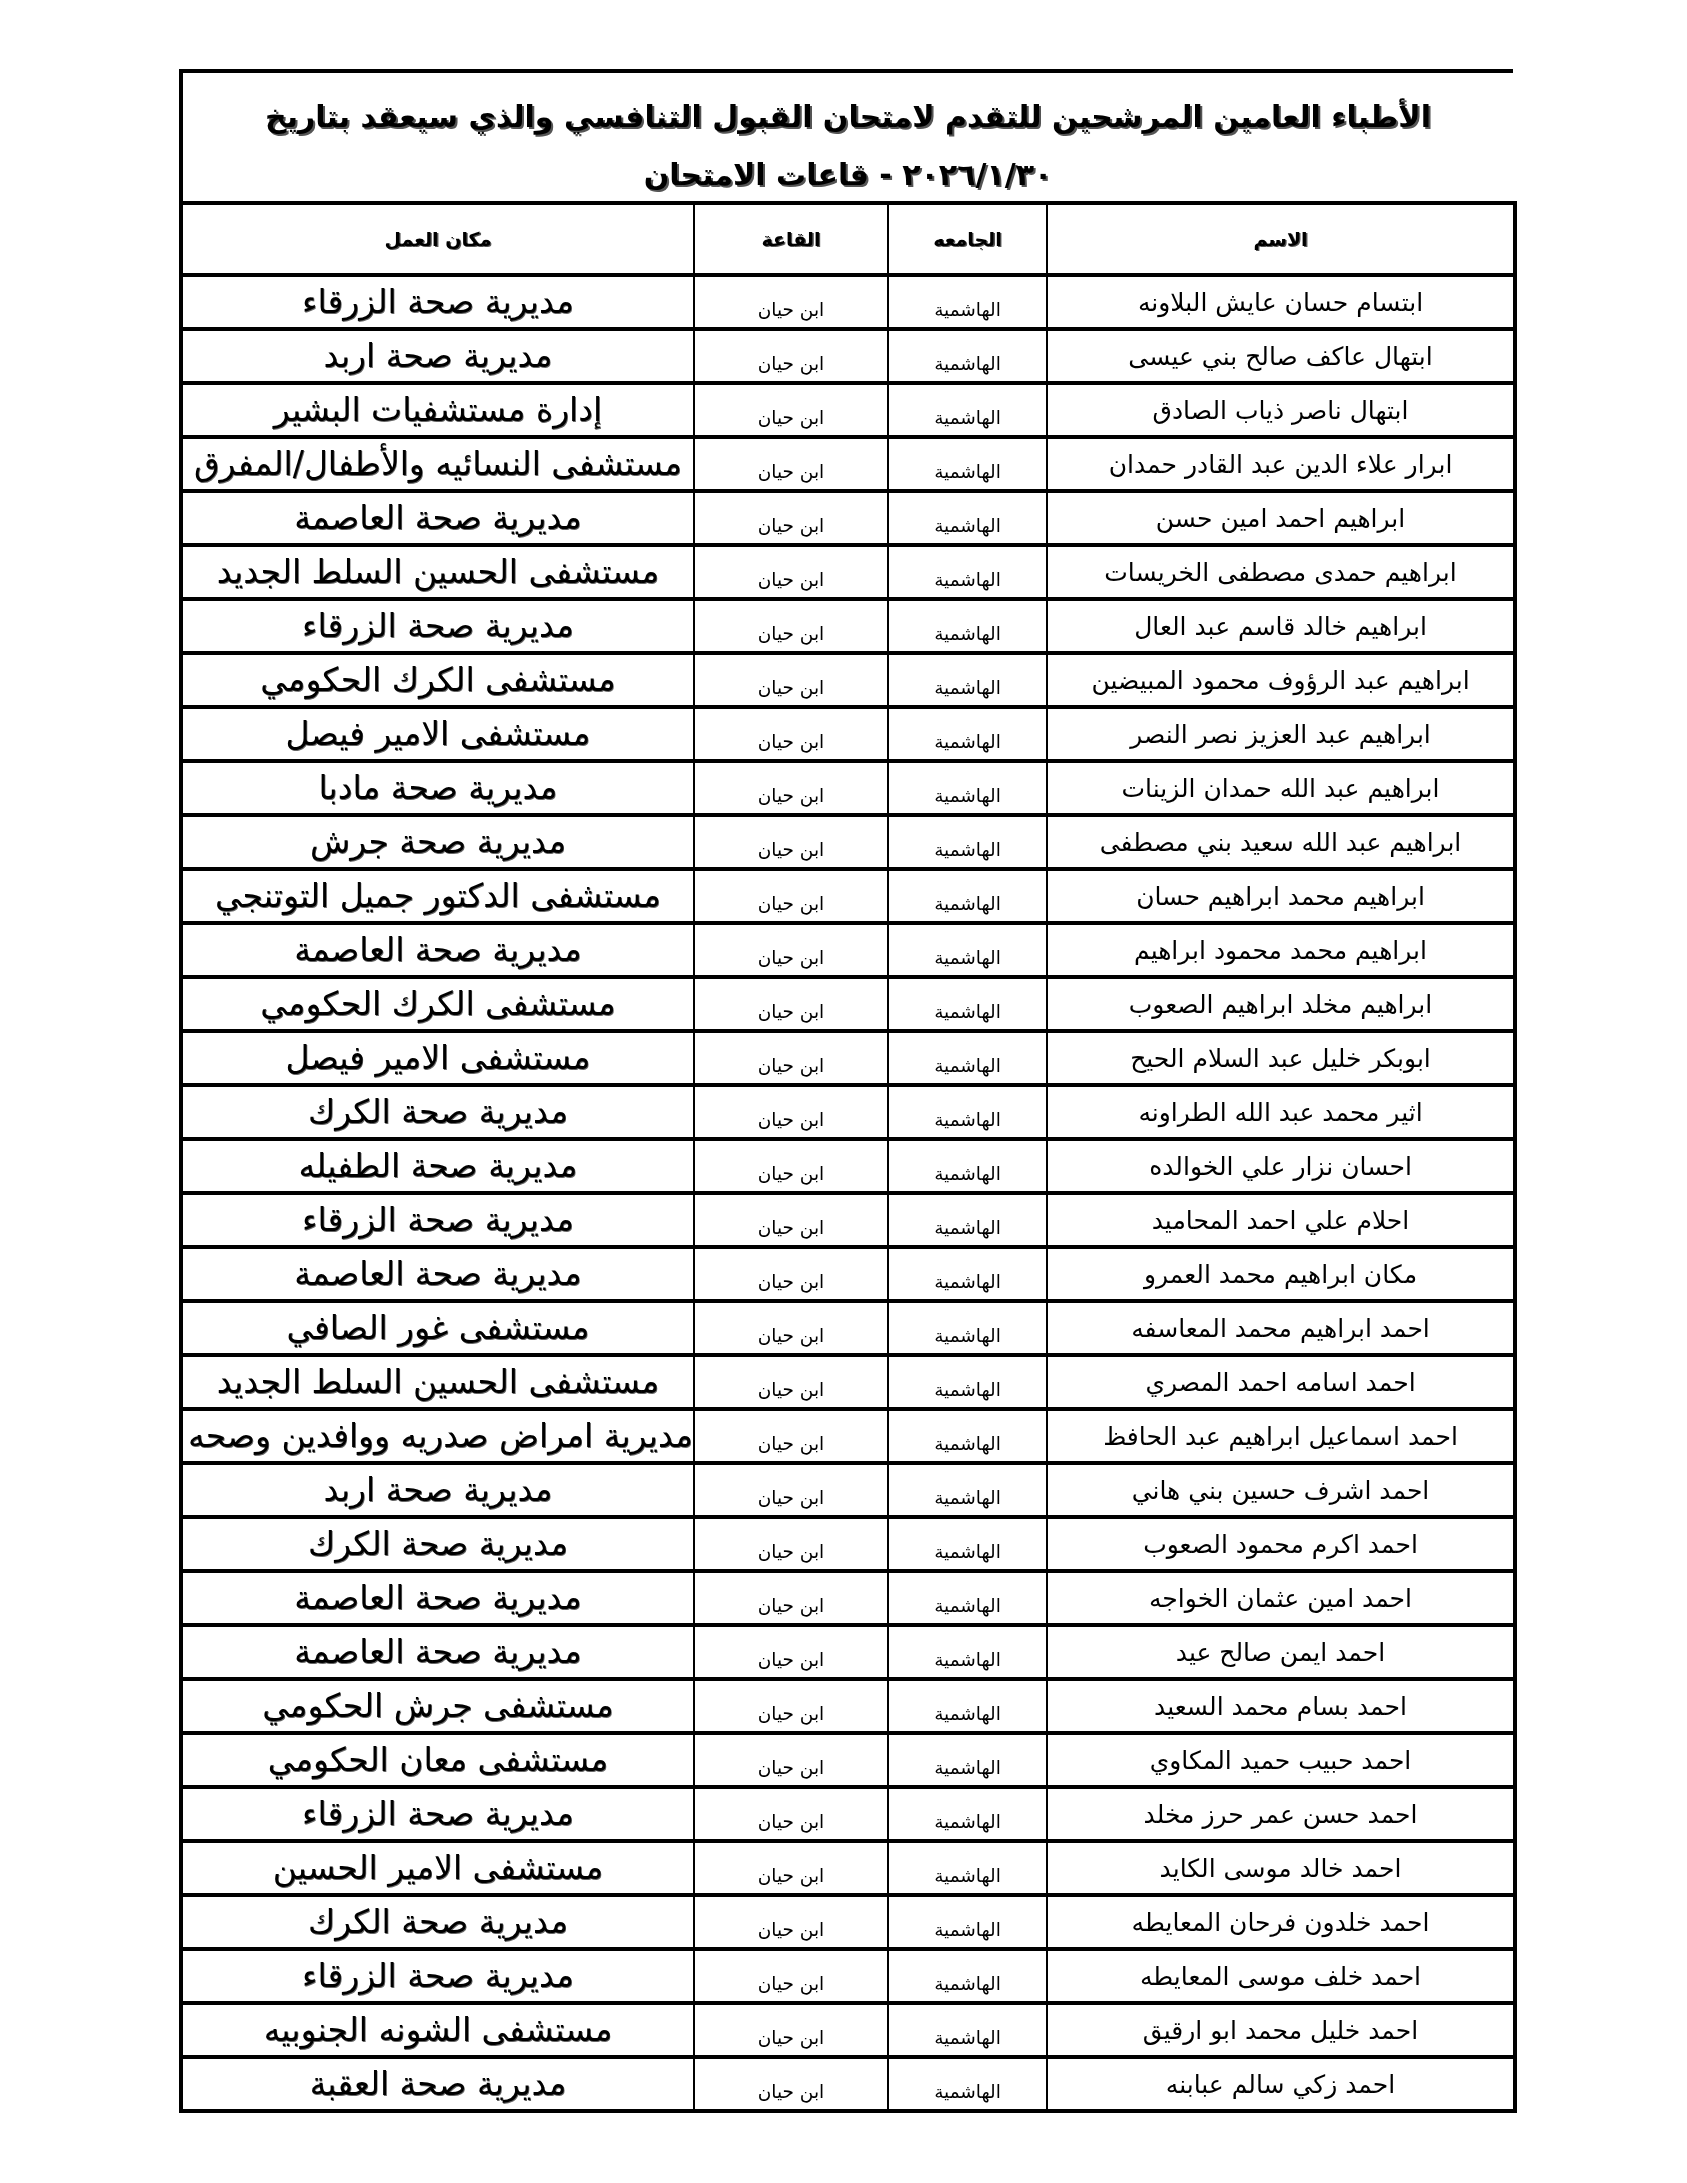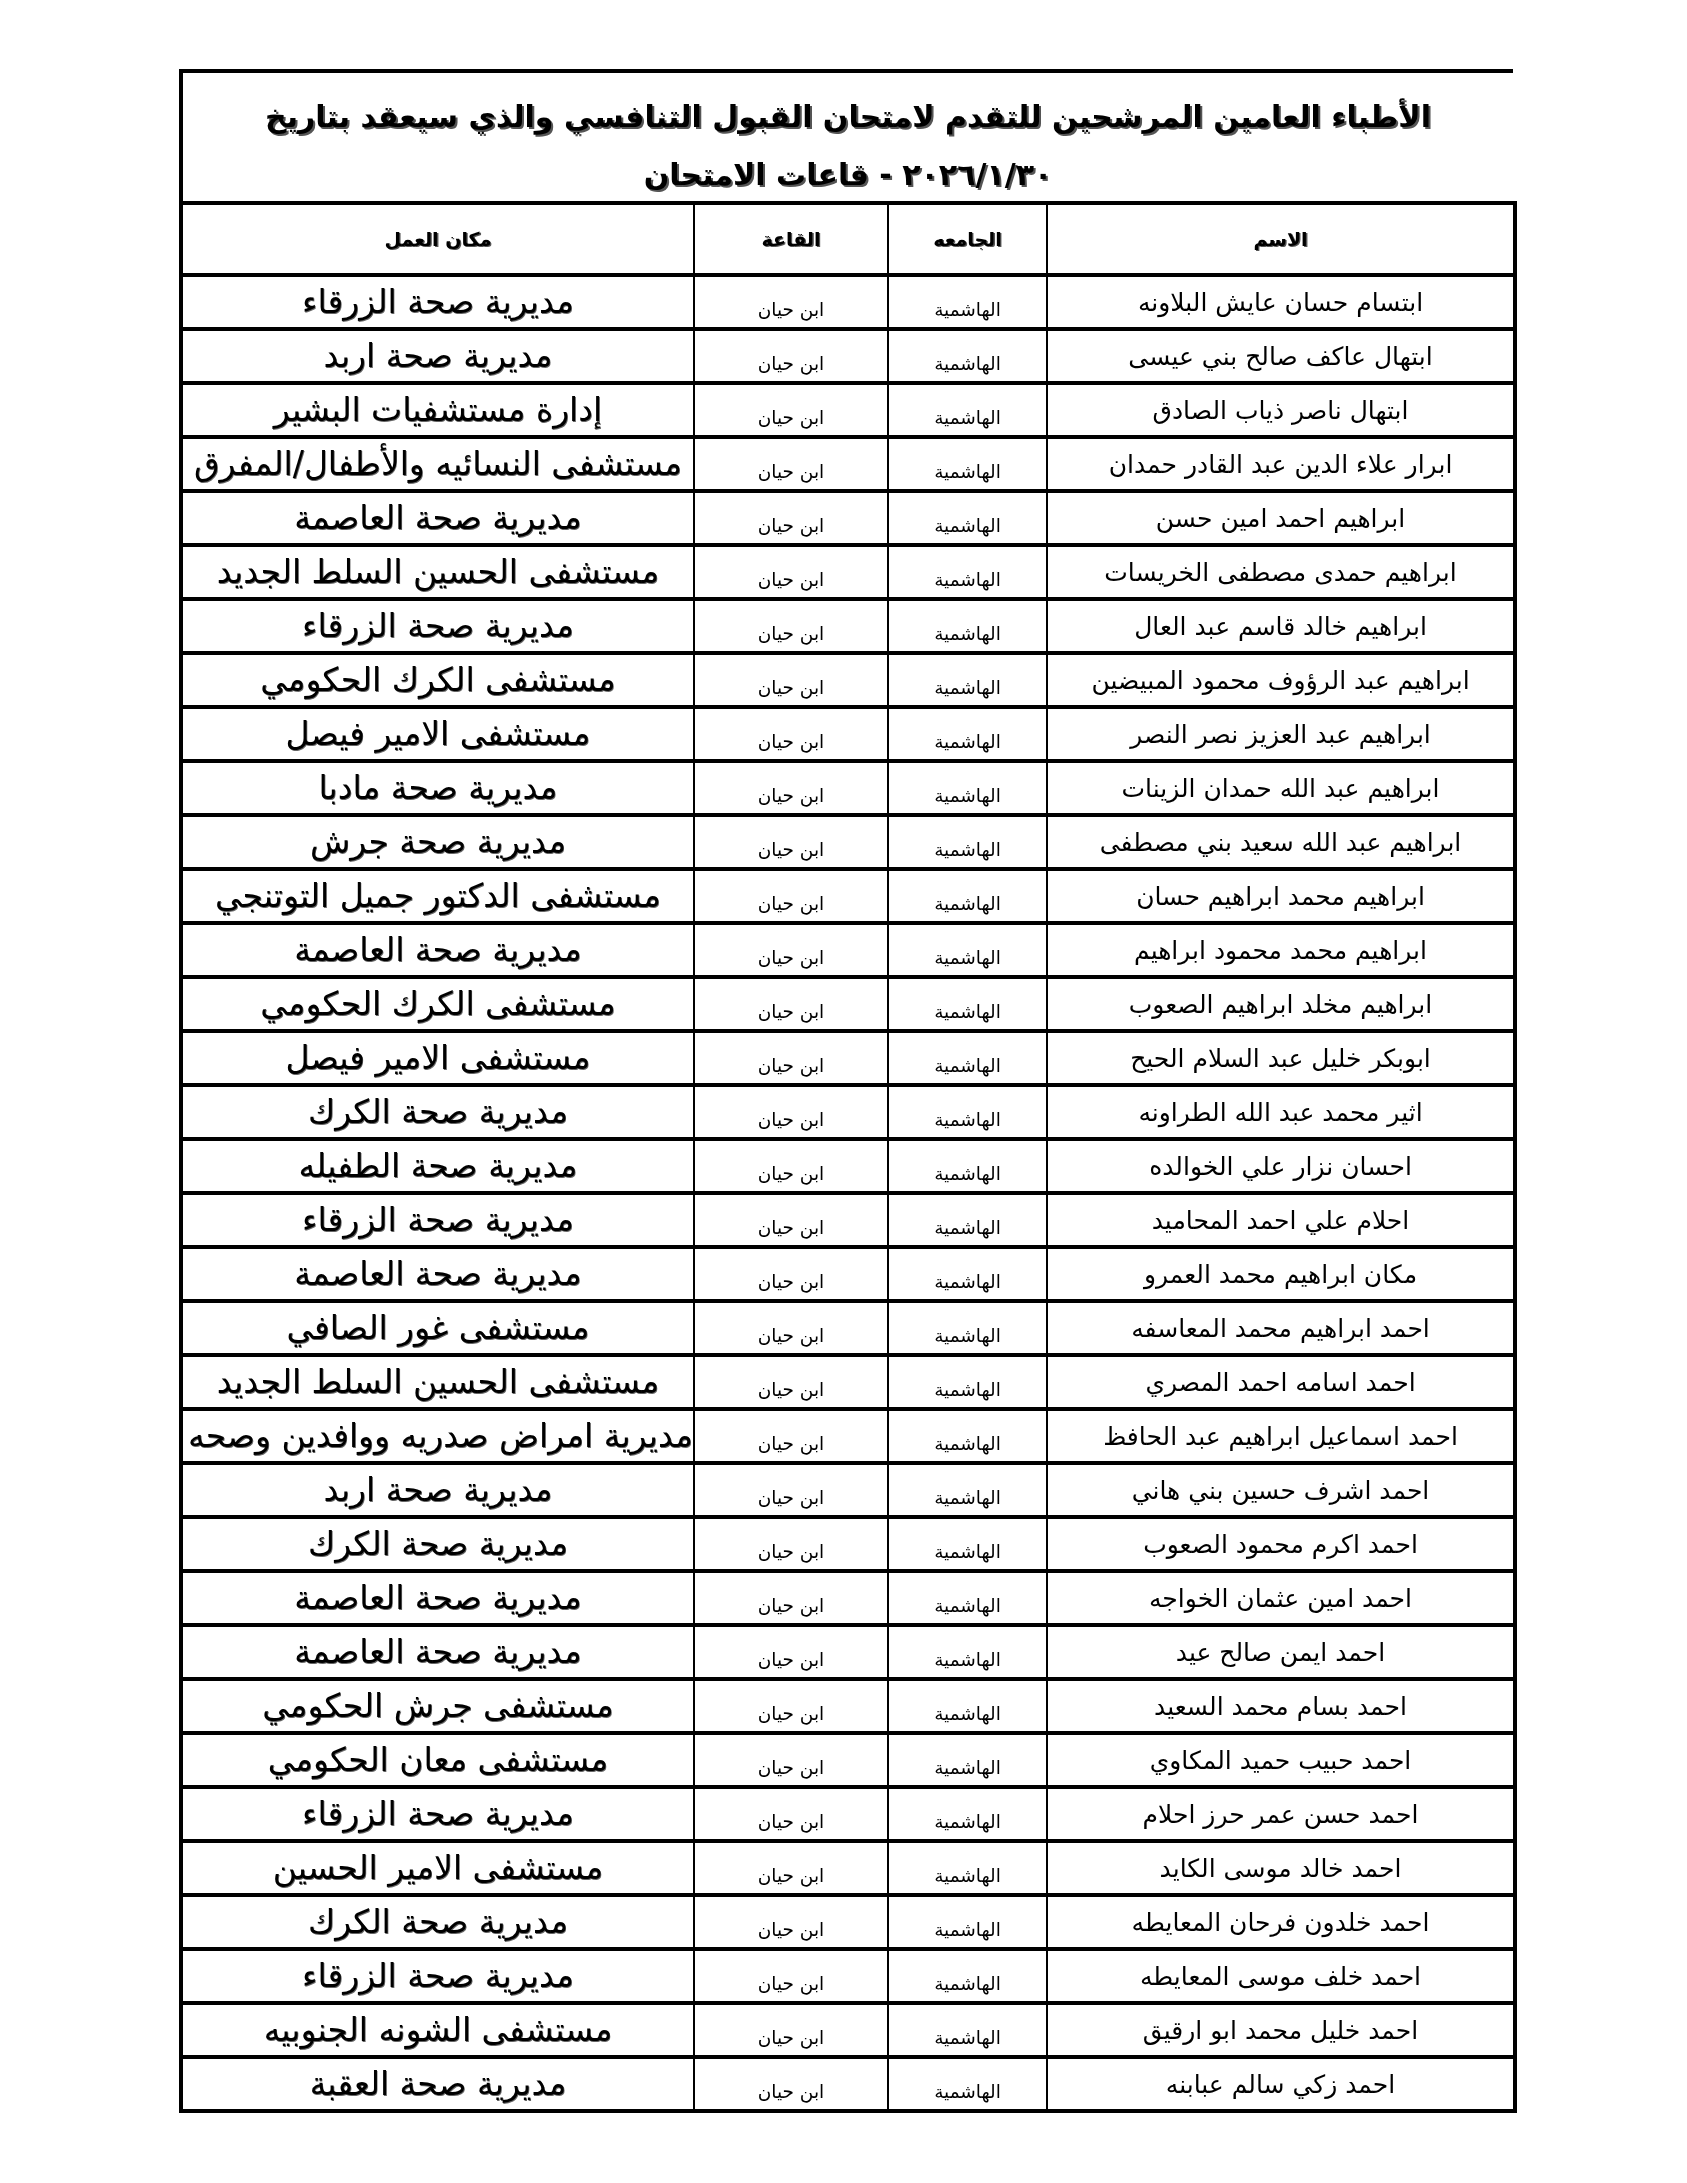--- a/index.html
+++ b/index.html
@@ -292,21 +292,21 @@
           <td class="cell-hall">ابن حيان</td>
           <td class="cell-work">مستشفى جرش الحكومي</td>
         </tr>
         <tr>
           <td class="cell-name">احمد حبيب حميد المكاوي</td>
           <td class="cell-uni">الهاشمية</td>
           <td class="cell-hall">ابن حيان</td>
           <td class="cell-work">مستشفى معان الحكومي</td>
         </tr>
         <tr>
-          <td class="cell-name">احمد حسن عمر حرز احلام</td>
+          <td class="cell-name">احمد حسن عمر حرز مخلد</td>
           <td class="cell-uni">الهاشمية</td>
           <td class="cell-hall">ابن حيان</td>
           <td class="cell-work">مديرية صحة الزرقاء</td>
         </tr>
         <tr>
           <td class="cell-name">احمد خالد موسى الكايد</td>
           <td class="cell-uni">الهاشمية</td>
           <td class="cell-hall">ابن حيان</td>
           <td class="cell-work">مستشفى الامير الحسين</td>
         </tr>

